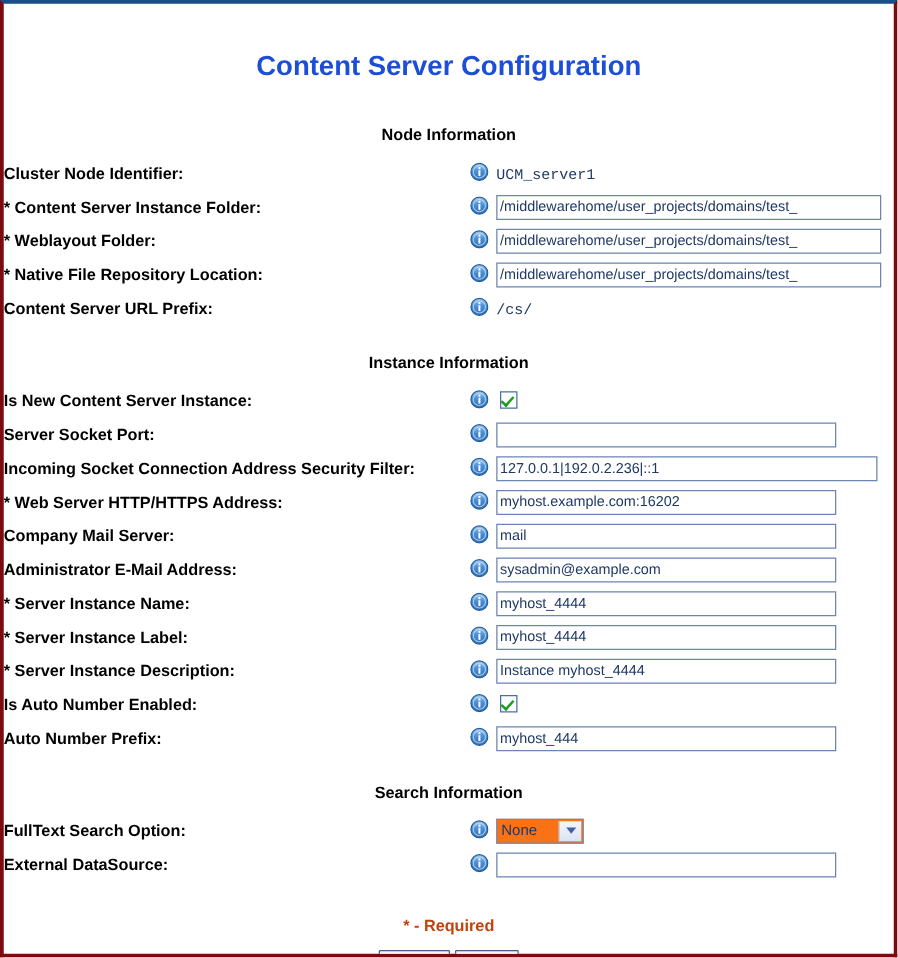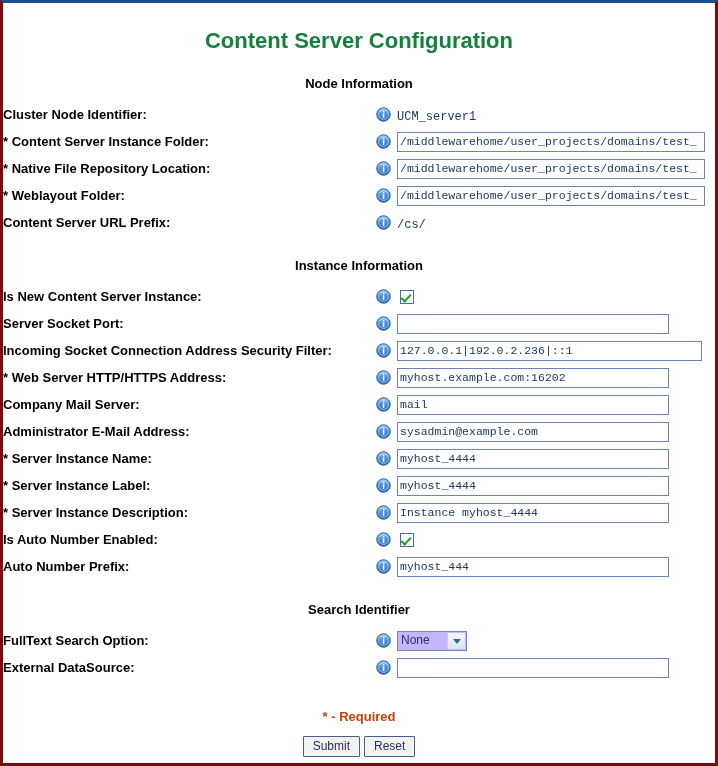--- a/index.html
+++ b/index.html
@@ -25,22 +25,22 @@
     border-right: 3px solid #7c0b10;
     border-bottom: 3px solid #7c0b10;
     position: relative;
     overflow: hidden;
   }
 
   .page-title {
     text-align: center;
     font-size: 22px;
     font-weight: bold;
-    color: #15803d;
-    margin: 0;
+    color: #1d4ed8;
+    margin: 12px;
     padding-top: 25px;
     letter-spacing: 0px;
   }
 
   .section-heading {
     text-align: center;
     font-size: 13px;
     font-weight: bold;
     color: #000000;
   }
@@ -92,21 +92,21 @@
   
   .static-value {
     font-family: "Liberation Mono", "DejaVu Sans Mono", monospace;
     font-size: 12px;
     color: #1f3864;
   }
 
   
   .txt {
     box-sizing: border-box;
-    font-family: Liberation Mono, monospace;
+    font-family: Liberation Sans, sans-serif;
     font-size: 11.5px;
     color: #1f3864;
     background: #ffffff;
     border: 1px solid #6b84b4;
     height: 20px;
     line-height: 18px;
     padding: 0 2px;
     outline: none;
   }
   .txt.w-path   { width: 308px; }
@@ -136,21 +136,21 @@
     border-width: 0 2px 2px 0;
     transform: rotate(42deg);
   }
 
   
   .sel {
     box-sizing: border-box;
     width: 70px;
     height: 20px;
     border: 1px solid #7189b8;
-    background: #c4b5fd;
+    background: #f97316;
     font-family: "Liberation Sans", sans-serif;
     font-size: 12px;
     color: #1f3864;
     display: inline-block;
     position: relative;
     padding: 0 0 0 3px;
     line-height: 16px;
   }
   .sel .sel-arrow {
     position: absolute;
@@ -239,38 +239,38 @@
                   </linearGradient>
                 </defs>
                 <circle cx="8" cy="8" r="7.2" fill="url(#ig)" stroke="#1f5c9e" stroke-width="1"></circle>
                 <circle cx="8" cy="8" r="5.2" fill="none" stroke="#cfe4f8" stroke-width="0.9" opacity="0.75"></circle>
                 <rect x="7.2" y="6.6" width="1.7" height="5" fill="#ffffff"></rect>
                 <rect x="7.2" y="3.9" width="1.7" height="1.8" fill="#ffffff"></rect>
               </svg></span></td>
           <td class="field"><input type="text" class="txt w-path" value="/middlewarehome/user_projects/domains/test_" style=""></td>
         </tr>
         <tr>
+          <td class="label">* Weblayout Folder:</td>
+          <td class="icon-cell"><span class="info-icon"><svg viewBox="0 0 16 16" width="15" height="15" xmlns="http://www.w3.org/2000/svg">
+                <defs>
+                  <linearGradient id="ig" x1="0" y1="0" x2="0" y2="1">
+                    <stop offset="0%" stop-color="#9fc8ef"></stop>
+                    <stop offset="45%" stop-color="#4b8fd4"></stop>
+                    <stop offset="100%" stop-color="#2b6cb5"></stop>
+                  </linearGradient>
+                </defs>
+                <circle cx="8" cy="8" r="7.2" fill="url(#ig)" stroke="#1f5c9e" stroke-width="1"></circle>
+                <circle cx="8" cy="8" r="5.2" fill="none" stroke="#cfe4f8" stroke-width="0.9" opacity="0.75"></circle>
+                <rect x="7.2" y="6.6" width="1.7" height="5" fill="#ffffff"></rect>
+                <rect x="7.2" y="3.9" width="1.7" height="1.8" fill="#ffffff"></rect>
+              </svg></span></td>
+          <td class="field"><input type="text" class="txt w-path" value="/middlewarehome/user_projects/domains/test_" style=""></td>
+        </tr>
+        <tr>
           <td class="label">* Native File Repository Location:</td>
-          <td class="icon-cell"><span class="info-icon"><svg viewBox="0 0 16 16" width="15" height="15" xmlns="http://www.w3.org/2000/svg">
-                <defs>
-                  <linearGradient id="ig" x1="0" y1="0" x2="0" y2="1">
-                    <stop offset="0%" stop-color="#9fc8ef"></stop>
-                    <stop offset="45%" stop-color="#4b8fd4"></stop>
-                    <stop offset="100%" stop-color="#2b6cb5"></stop>
-                  </linearGradient>
-                </defs>
-                <circle cx="8" cy="8" r="7.2" fill="url(#ig)" stroke="#1f5c9e" stroke-width="1"></circle>
-                <circle cx="8" cy="8" r="5.2" fill="none" stroke="#cfe4f8" stroke-width="0.9" opacity="0.75"></circle>
-                <rect x="7.2" y="6.6" width="1.7" height="5" fill="#ffffff"></rect>
-                <rect x="7.2" y="3.9" width="1.7" height="1.8" fill="#ffffff"></rect>
-              </svg></span></td>
-          <td class="field"><input type="text" class="txt w-path" value="/middlewarehome/user_projects/domains/test_" style=""></td>
-        </tr>
-        <tr>
-          <td class="label">* Weblayout Folder:</td>
           <td class="icon-cell"><span class="info-icon"><svg viewBox="0 0 16 16" width="15" height="15" xmlns="http://www.w3.org/2000/svg">
                 <defs>
                   <linearGradient id="ig" x1="0" y1="0" x2="0" y2="1">
                     <stop offset="0%" stop-color="#9fc8ef"></stop>
                     <stop offset="45%" stop-color="#4b8fd4"></stop>
                     <stop offset="100%" stop-color="#2b6cb5"></stop>
                   </linearGradient>
                 </defs>
                 <circle cx="8" cy="8" r="7.2" fill="url(#ig)" stroke="#1f5c9e" stroke-width="1"></circle>
                 <circle cx="8" cy="8" r="5.2" fill="none" stroke="#cfe4f8" stroke-width="0.9" opacity="0.75"></circle>
@@ -490,21 +490,21 @@
                 <rect x="7.2" y="6.6" width="1.7" height="5" fill="#ffffff"></rect>
                 <rect x="7.2" y="3.9" width="1.7" height="1.8" fill="#ffffff"></rect>
               </svg></span></td>
           <td class="field"><input type="text" class="txt w-std" value="myhost_444" style=""></td>
         </tr>
       </tbody>
   </table>
 
   <div style="height:22px"></div>
 
-  <div class="section-heading">Search Identifier</div>
+  <div class="section-heading">Search Information</div>
   <div style="height:10px"></div>
   <table class="form">
     <tbody id="search-rows">
         <tr>
           <td class="label">FullText Search Option:</td>
           <td class="icon-cell"><span class="info-icon"><svg viewBox="0 0 16 16" width="15" height="15" xmlns="http://www.w3.org/2000/svg">
                 <defs>
                   <linearGradient id="ig" x1="0" y1="0" x2="0" y2="1">
                     <stop offset="0%" stop-color="#9fc8ef"></stop>
                     <stop offset="45%" stop-color="#4b8fd4"></stop>

